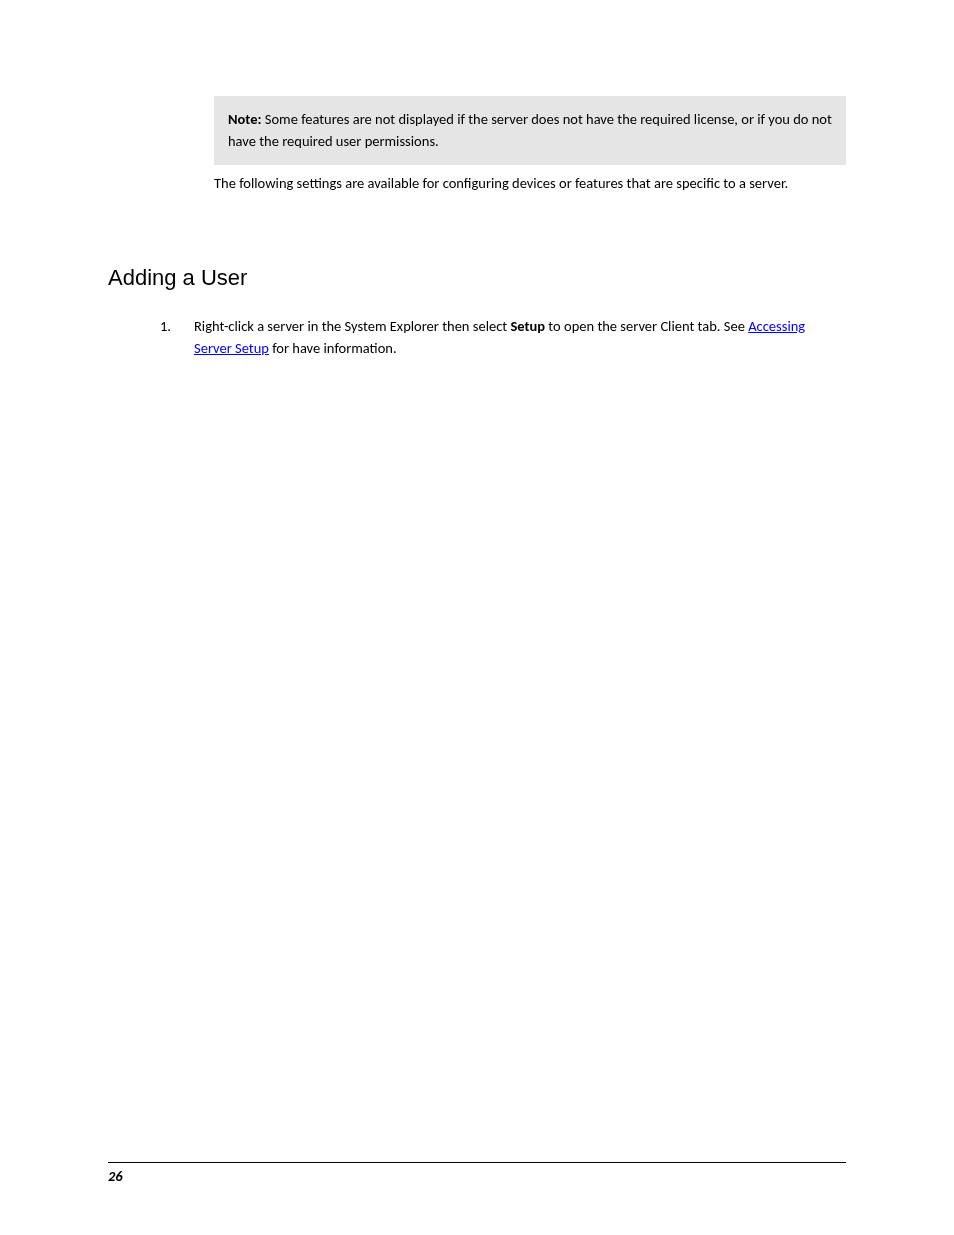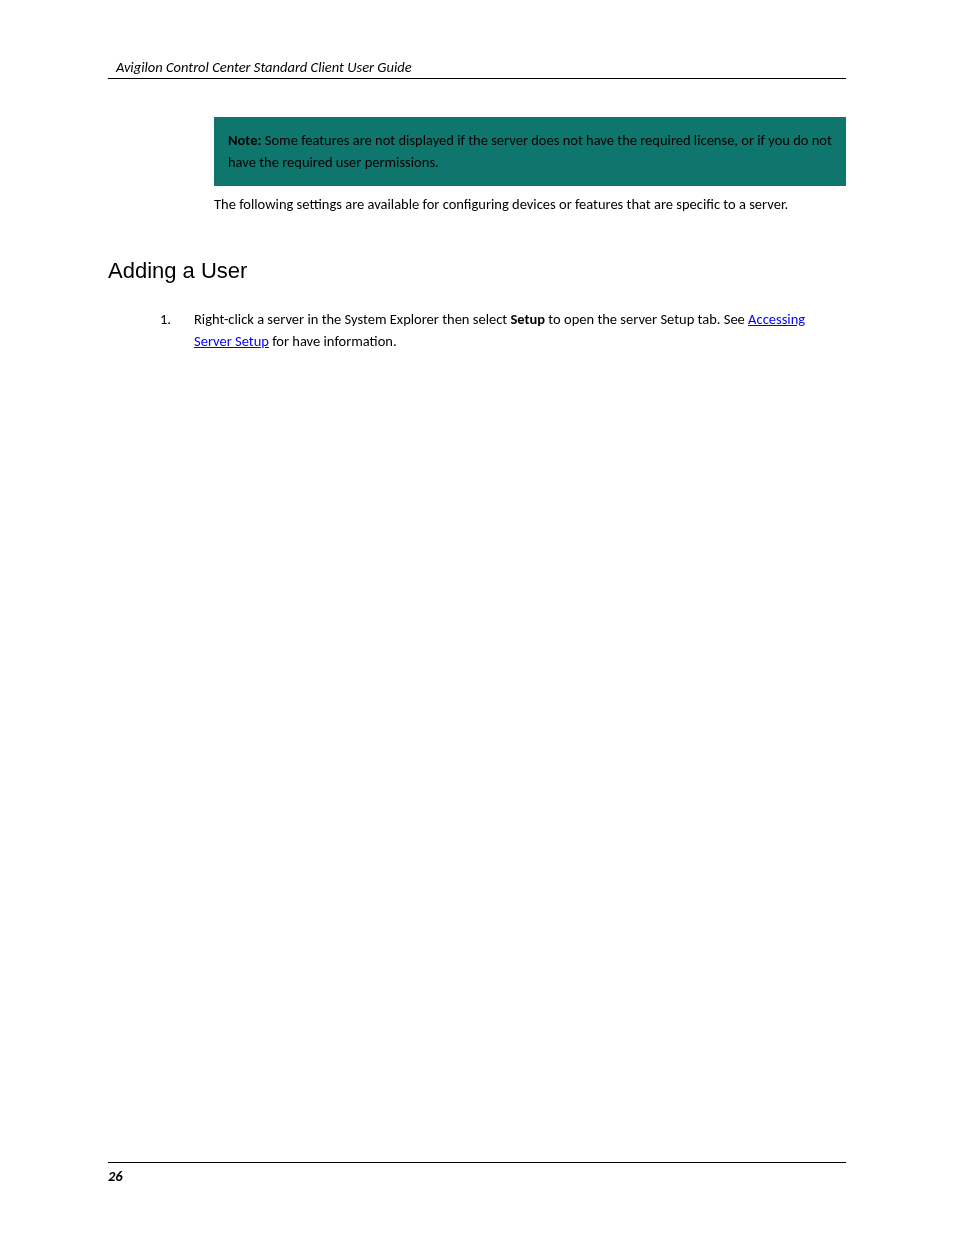--- a/index.html
+++ b/index.html
@@ -25,21 +25,21 @@
       font-style: italic;
       font-size: 14.5px;
       color: #000;
       padding-left: 8px;
     }
     .content {
       flex: 1;
       padding-top: 38px;
     }
     .note-box {
-      background: #0f766e;
+      background: #e5e5e5;
       margin-left: 106px;
       margin-right: 0;
       padding: 12px 14px 12px 14px;
       font-size: 14.5px;
       line-height: 1.55;
     }
     .body-text {
       margin-left: 106px;
       font-size: 14.5px;
       line-height: 1.5;
@@ -57,21 +57,21 @@
     }
     .h1-desc {
       font-size: 14.5px;
       line-height: 1.55;
       margin-top: 26px;
     }
     .h2 {
       font-family: Helvetica, Arial, sans-serif;
       font-size: 22px;
       font-weight: 400;
-      margin-top: 42px;
+      margin-top: 70px;
       margin-bottom: 24px;
     }
     .step-list {
       list-style: none;
       margin-left: 36px;
       counter-reset: step;
     }
     .step {
       font-size: 14.5px;
       line-height: 1.55;
@@ -95,38 +95,35 @@
       padding-top: 4px;
       font-size: 14.5px;
       font-weight: 700;
       font-style: italic;
     }
   </style>
 </head>
 <body>
 
 <div class="page">
-  <div class="header">
-    <div class="header-text">Avigilon Control Center Standard Client User Guide</div>
-  </div>
 
   <div class="content">
     <div class="note-box">
       <span class="bold">Note:</span><span> Some features are not displayed if the server does not have the required license, or if you do not have the required user permissions.</span>
     </div>
 
     <div class="body-text">The following settings are available for configuring devices or features that are specific to a server.</div>
 
 
 
     <div class="h2">Adding a User</div>
 
     <ol class="step-list">
       <li class="step">
-        <span>Right-click a server in the System Explorer then select </span><span class="bold">Setup</span><span> to open the server Setup tab. See </span><a class="link">Accessing Server Setup</a><span> for have information.</span>
+        <span>Right-click a server in the System Explorer then select </span><span class="bold">Setup</span><span> to open the server Client tab. See </span><a class="link">Accessing Server Setup</a><span> for have information.</span>
       </li>
     </ol>
   </div>
 
   <div class="footer">
     <span>26</span>
   </div>
 </div>
 
 </body></html>

